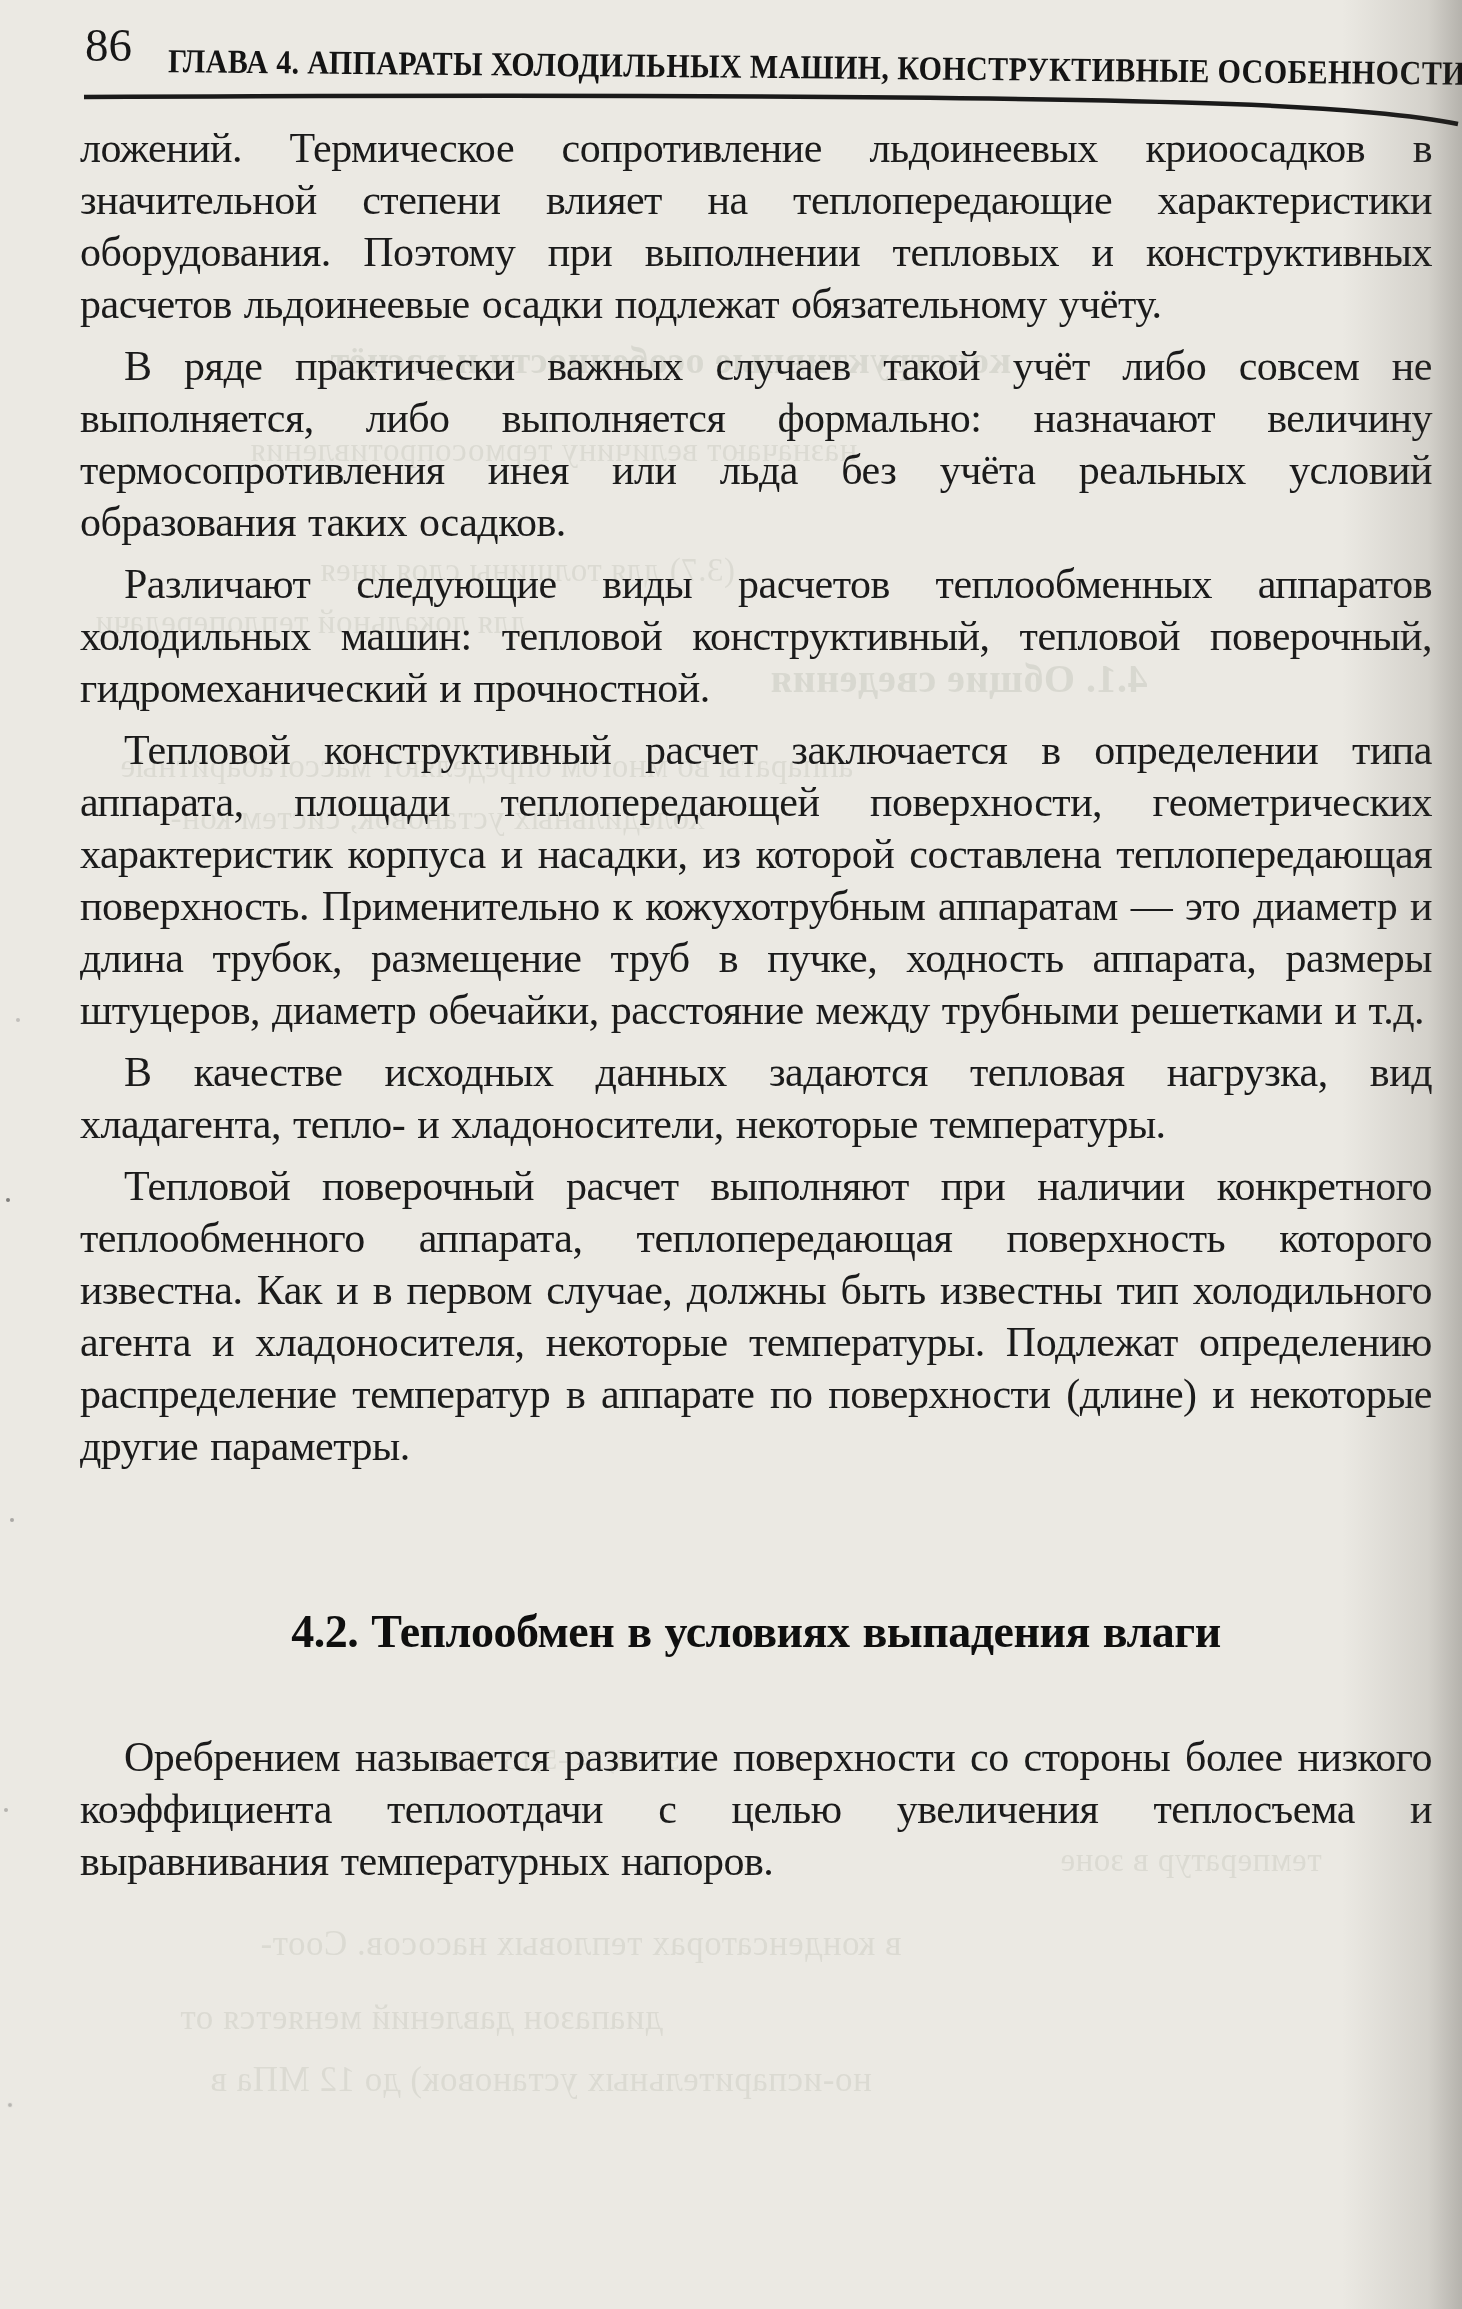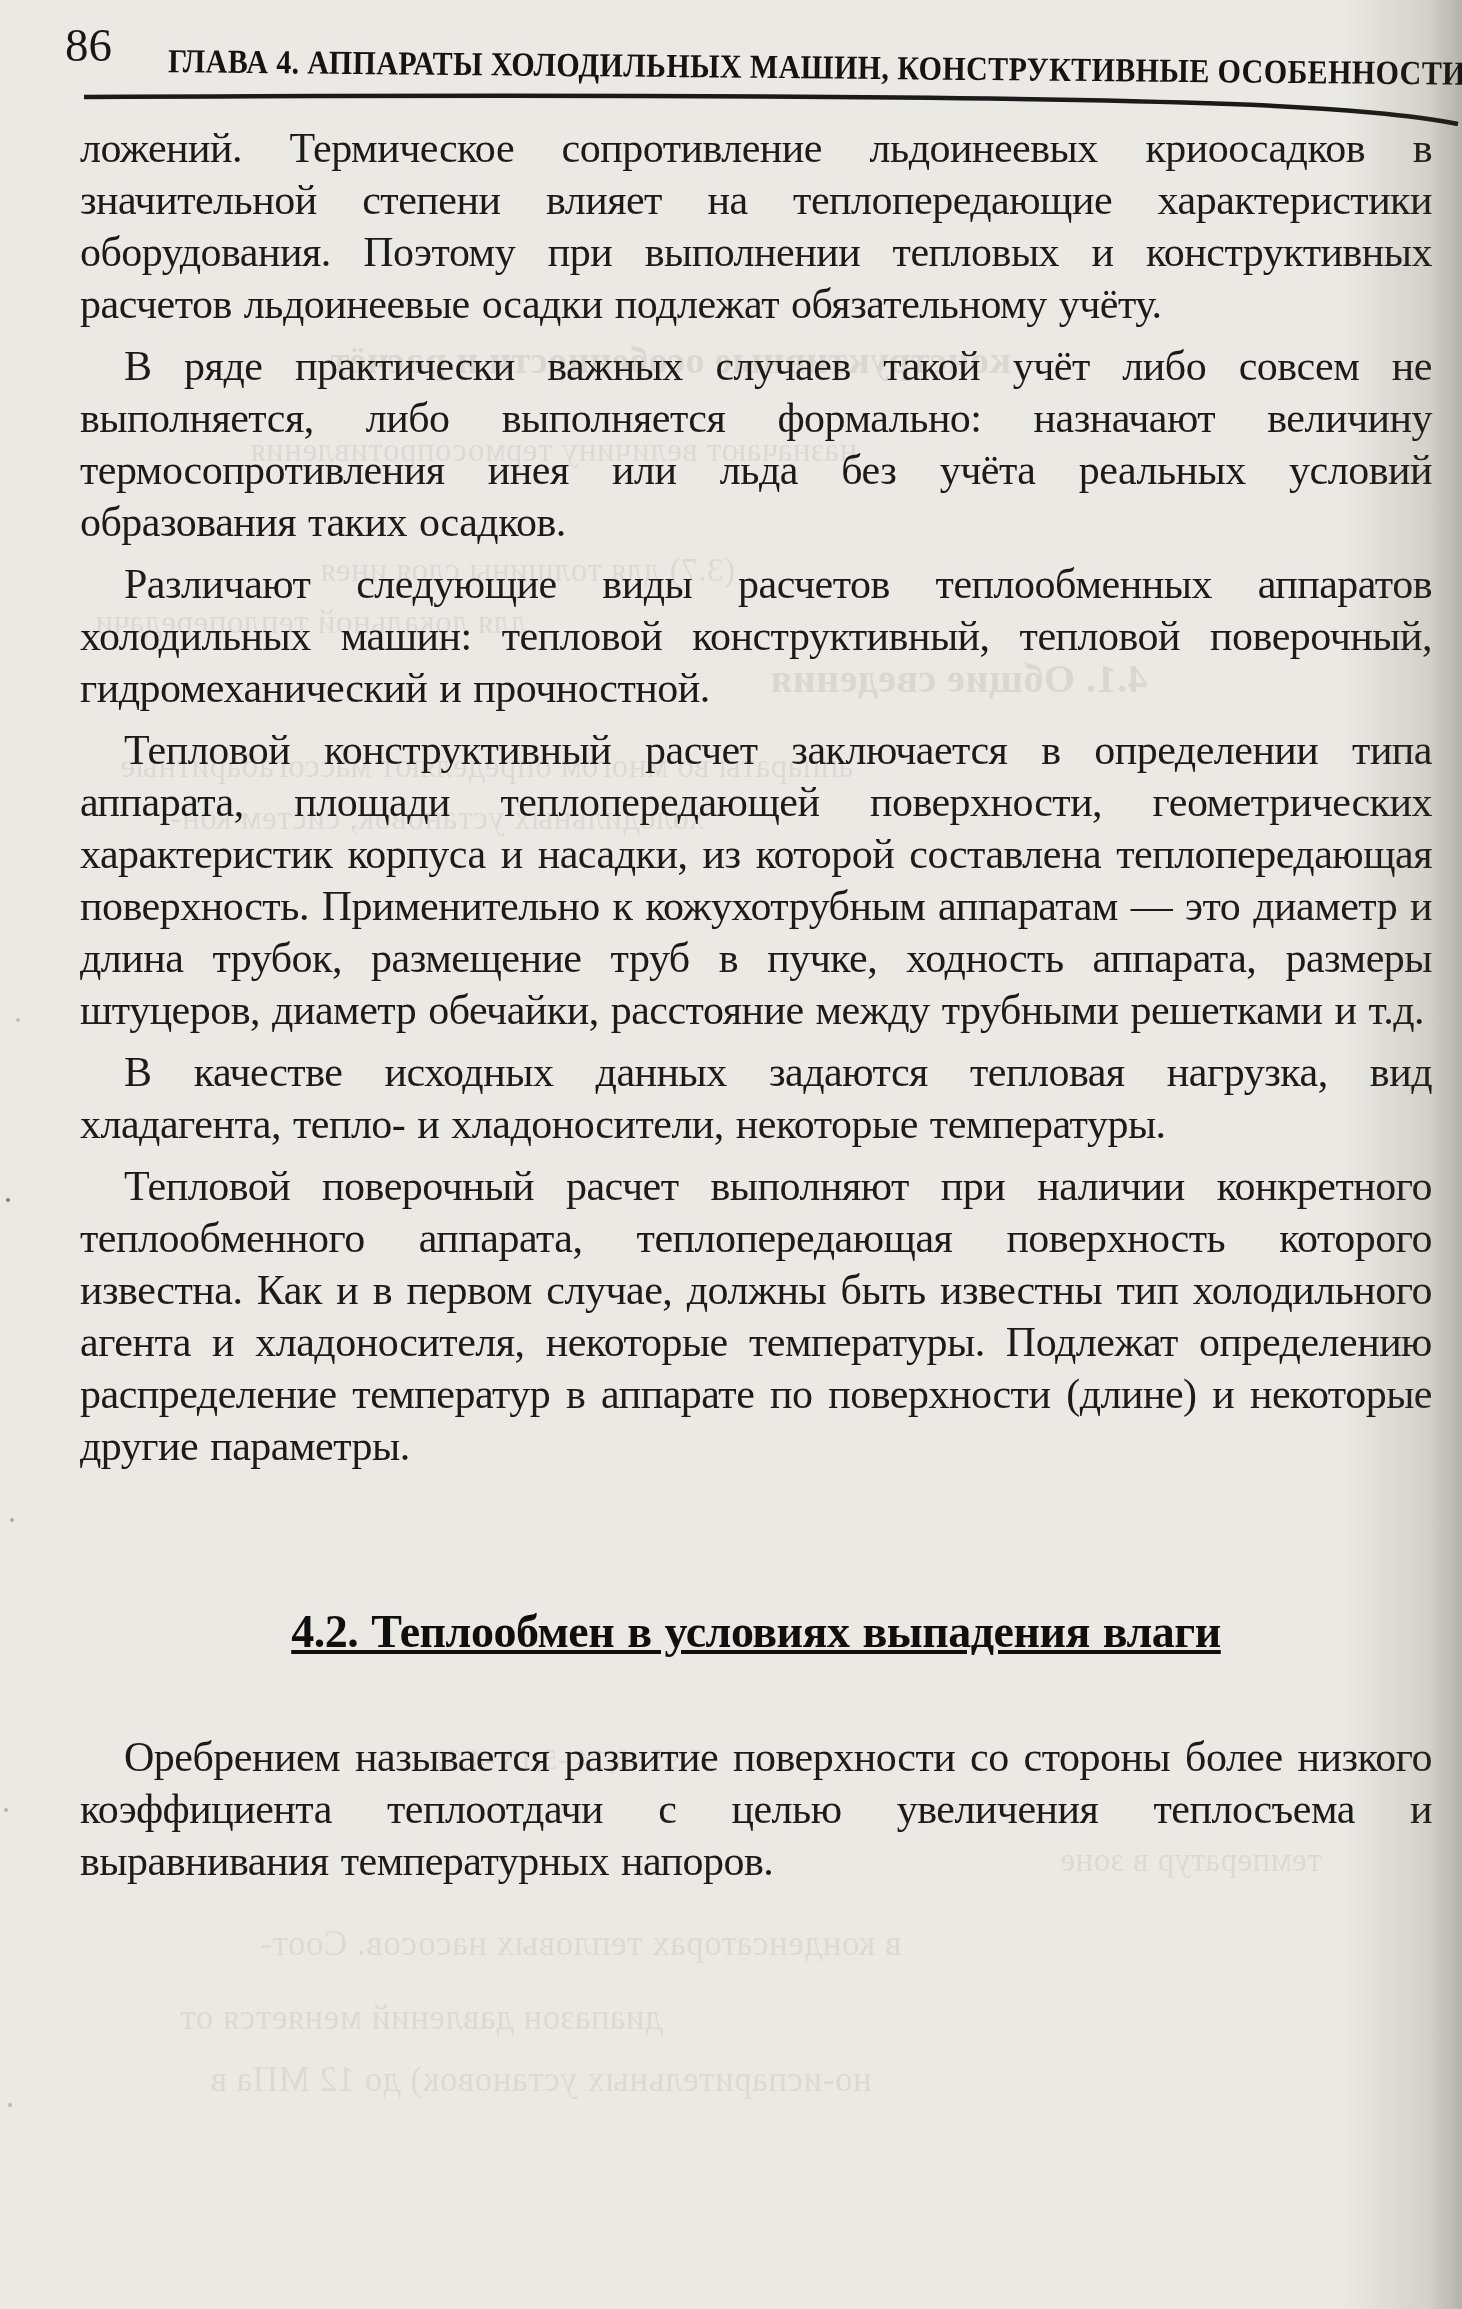--- a/index.html
+++ b/index.html
@@ -11,21 +11,21 @@
       radial-gradient(ellipse 1100px 420px at 78% -4%, rgba(70,64,56,0.16), rgba(0,0,0,0) 62%),
       radial-gradient(ellipse 900px 500px at 100% 100%, rgba(80,74,64,0.10), rgba(0,0,0,0) 60%),
       linear-gradient(90deg, rgba(95,90,82,0.20) 0px, rgba(0,0,0,0) 20px),
       linear-gradient(270deg, rgba(52,47,40,0.50) 0px, rgba(86,80,70,0.30) 26px, rgba(124,118,106,0.17) 72px, rgba(0,0,0,0) 165px),
       linear-gradient(180deg,#edebe5 0%,#f1efe9 30%,#ecead4e 0%,#ebe9e3 70%,#e6e4de 100%);
     background-color:#ebe9e3;
   }
   .page{position:absolute;inset:0;}
   
   .pagenum{
-    position:absolute;left:65px;top:22px;
+    position:absolute;left:85px;top:22px;
     font-size:47px;line-height:1;font-weight:400;color:#171717;
   }
   .running{
     position:absolute;left:168px;top:44px;width:1280px;
     font-size:30px;font-weight:bold;letter-spacing:0.4px;white-space:nowrap;
     transform:rotate(0.55deg) scaleY(1.12);transform-origin:left center;
     color:#141414;
   }
   .rule{position:absolute;left:0;top:84px;z-index:3;}
   
@@ -35,21 +35,21 @@
     letter-spacing:-0.5px;word-spacing:2px;color:#1b1b1b;
   }
   .p{margin:0 0 10px 0;text-indent:44px;}
   .p.noindent{text-indent:0;}
   .h411{
     font-size:41px;line-height:50px;font-weight:bold;text-align:left;
     margin:56px 0 30px 44px;letter-spacing:-0.5px;color:#111;
   }
   .h42{
     font-size:46px;line-height:59px;font-weight:bold;text-align:center;
-    margin:130px 0 70px 0;letter-spacing:-0.5px;color:#0f0f0f;text-decoration:underline;
+    margin:130px 0 70px 0;letter-spacing:-0.5px;color:#0f0f0f;
   }
   .h421{
     font-size:43px;line-height:50px;font-weight:bold;text-align:left;
     margin:0 0 56px 44px;letter-spacing:-0.5px;color:#111;
   }
   
   .bleed-layer{position:absolute;inset:0;z-index:1;pointer-events:none;}
   .bleed{
     position:absolute;white-space:nowrap;
     transform:scaleX(-1);

